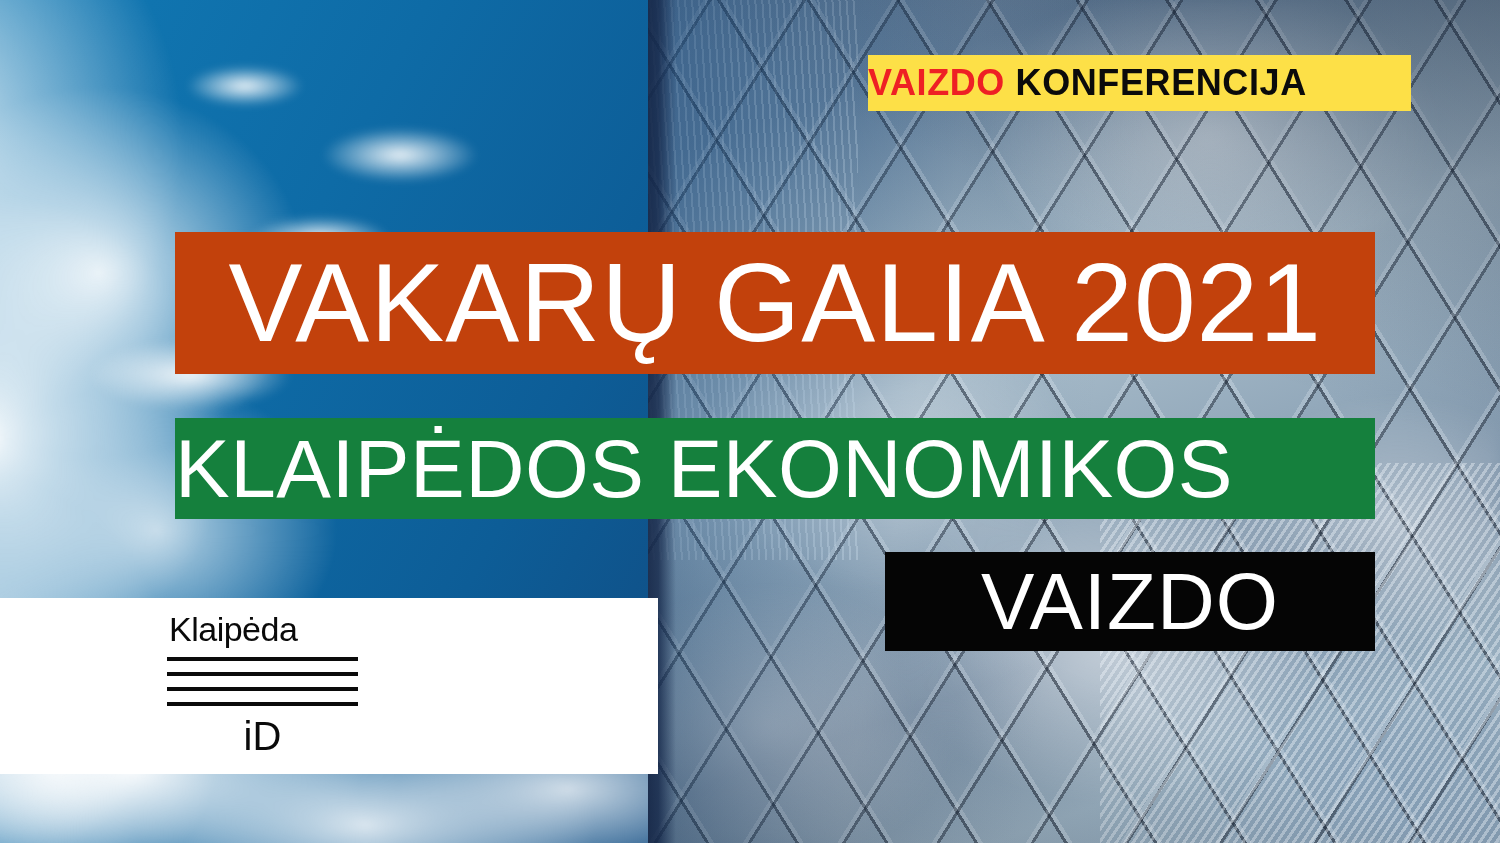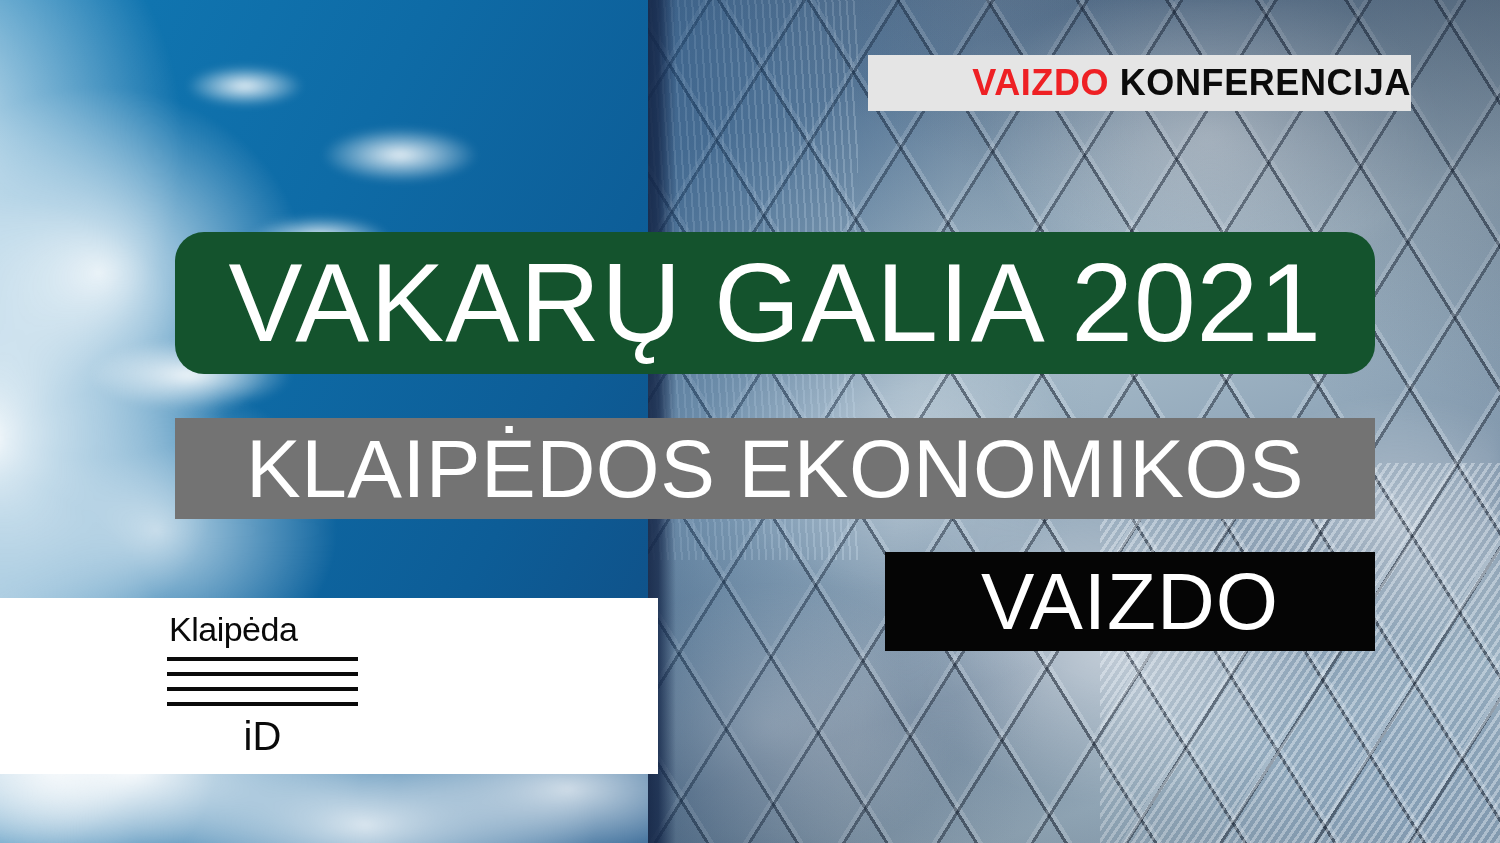--- a/index.html
+++ b/index.html
@@ -176,57 +176,55 @@
     align-items: center;
     white-space: nowrap;
     overflow: visible;
   }
 
   .topbar {
     left: 868px;
     top: 55px;
     width: 543px;
     height: 56px;
-    background: #e5e5e5;
-    justify-content: flex-end;
+    background: #fde047;
+    justify-content: flex-start;
   }
   .topbar-text {
     font-size: 36px;
     font-weight: 700;
     letter-spacing: 0.6px;
     line-height: 1;
   }
   .topbar-text .tb-red { color: #ee2024; }
   .topbar-text .tb-black { color: #0b0b0b; }
 
   .redbar {
     left: 175px;
     top: 232px;
     width: 1200px;
     height: 142px;
-    background: #14532d;
+    background: #c2410c;
     justify-content: center;
-    border-radius: 29px;
   }
   .redbar-text {
     font-size: 112px;
     font-weight: 400;
     color: #ffffff;
     letter-spacing: 1px;
     line-height: 1;
     transform: scaleX(0.99);
   }
 
   .blackbar1 {
     left: 175px;
     top: 418px;
     width: 1200px;
     height: 101px;
-    background: #737373;
-    justify-content: center;
+    background: #15803d;
   }
   .blackbar1-text {
     font-size: 82px;
     font-weight: 300;
     color: #ffffff;
     letter-spacing: 0.5px;
     line-height: 1;
     transform: scaleX(1.0);
   }
 

